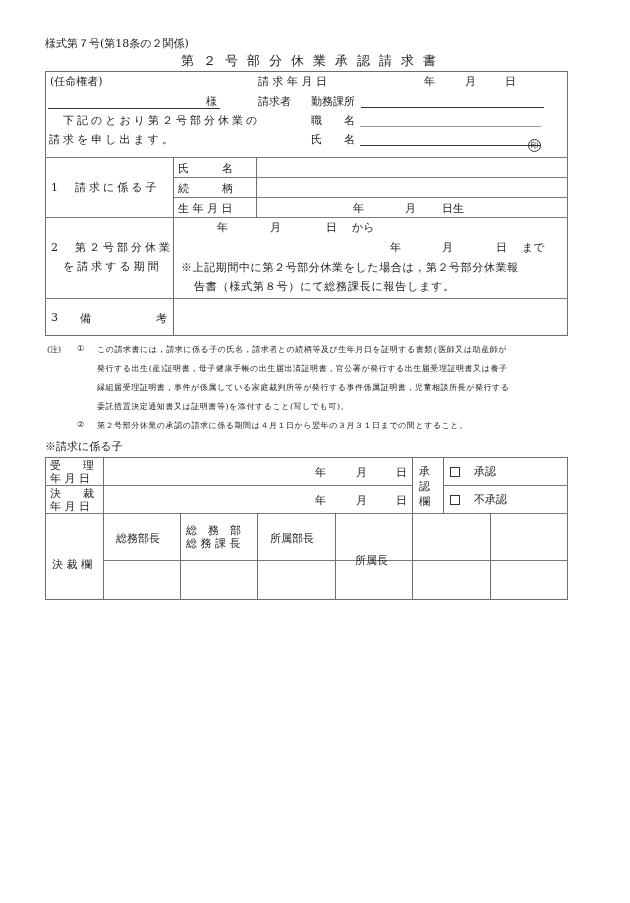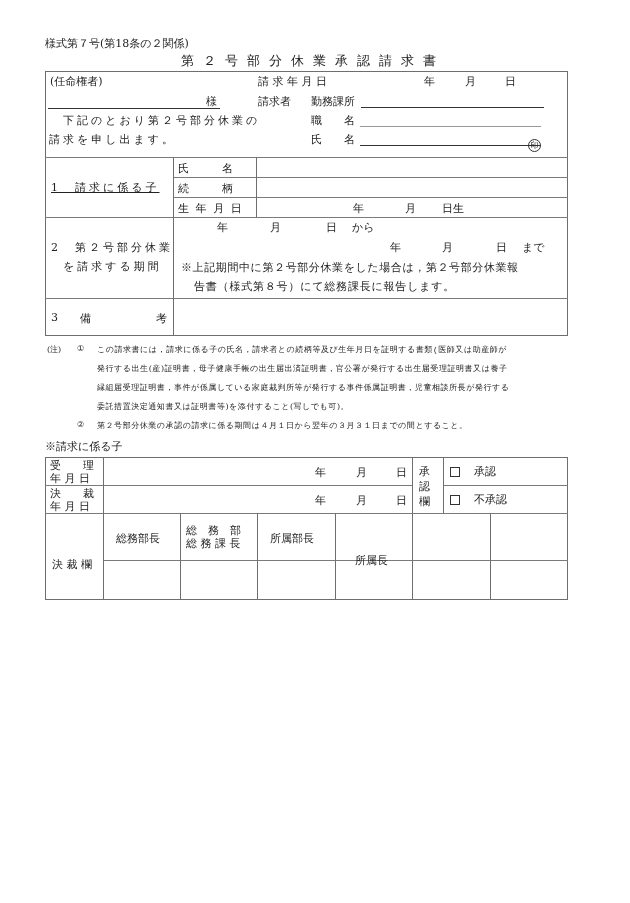--- a/index.html
+++ b/index.html
@@ -55,26 +55,26 @@
 <div class="abs" style="left:528px;top:133px;"><span class="seal">印</span></div>
 
 <div class="hl" style="left:45px;top:157px;width:523px;"></div>
 <div class="hl" style="left:173px;top:177px;width:395px;"></div>
 <div class="hl" style="left:173px;top:197px;width:395px;"></div>
 <div class="hl" style="left:45px;top:217px;width:523px;"></div>
 <div class="hl" style="left:45px;top:298px;width:523px;"></div>
 <div class="vl" style="left:173px;top:157px;height:179px;"></div>
 <div class="vl" style="left:256px;top:157px;height:60px;"></div>
 
-<div class="abs t9 sp2" style="left:51px;top:180px;text-decoration:underline;">1　請求に係る子</div>
+<div class="abs t9 sp2" style="left:51px;top:180px;">1　請求に係る子</div>
 <div class="abs t9" style="left:178px;top:161px;width:72px;">氏　　　名</div>
 <div class="field" style="left:257px;top:158px;width:310px;height:19px;"></div>
 <div class="abs t9" style="left:178px;top:181px;width:72px;">続　　　柄</div>
 <div class="field" style="left:257px;top:178px;width:310px;height:19px;"></div>
-<div class="abs t9" style="left:178px;top:201px;font-family:Liberation Mono, monospace;">生 年 月 日</div>
+<div class="abs t9" style="left:178px;top:201px;">生 年 月 日</div>
 <div class="field" style="left:257px;top:198px;width:310px;height:19px;"></div>
 <div class="abs t9" style="left:353px;top:201px;">年</div>
 <div class="abs t9" style="left:405px;top:201px;">月</div>
 <div class="abs t9" style="left:442px;top:201px;">日生</div>
 
 <div class="abs t9 sp2" style="left:51px;top:240px;text-align:center;">2　第２号部分休業</div>
 <div class="abs t9 sp2" style="left:63px;top:259px;">を請求する期間</div>
 <div class="field" style="left:174px;top:218px;width:393px;height:36px;"></div>
 <div class="abs t9" style="left:217px;top:220px;">年</div>
 <div class="abs t9" style="left:270px;top:220px;">月</div>

